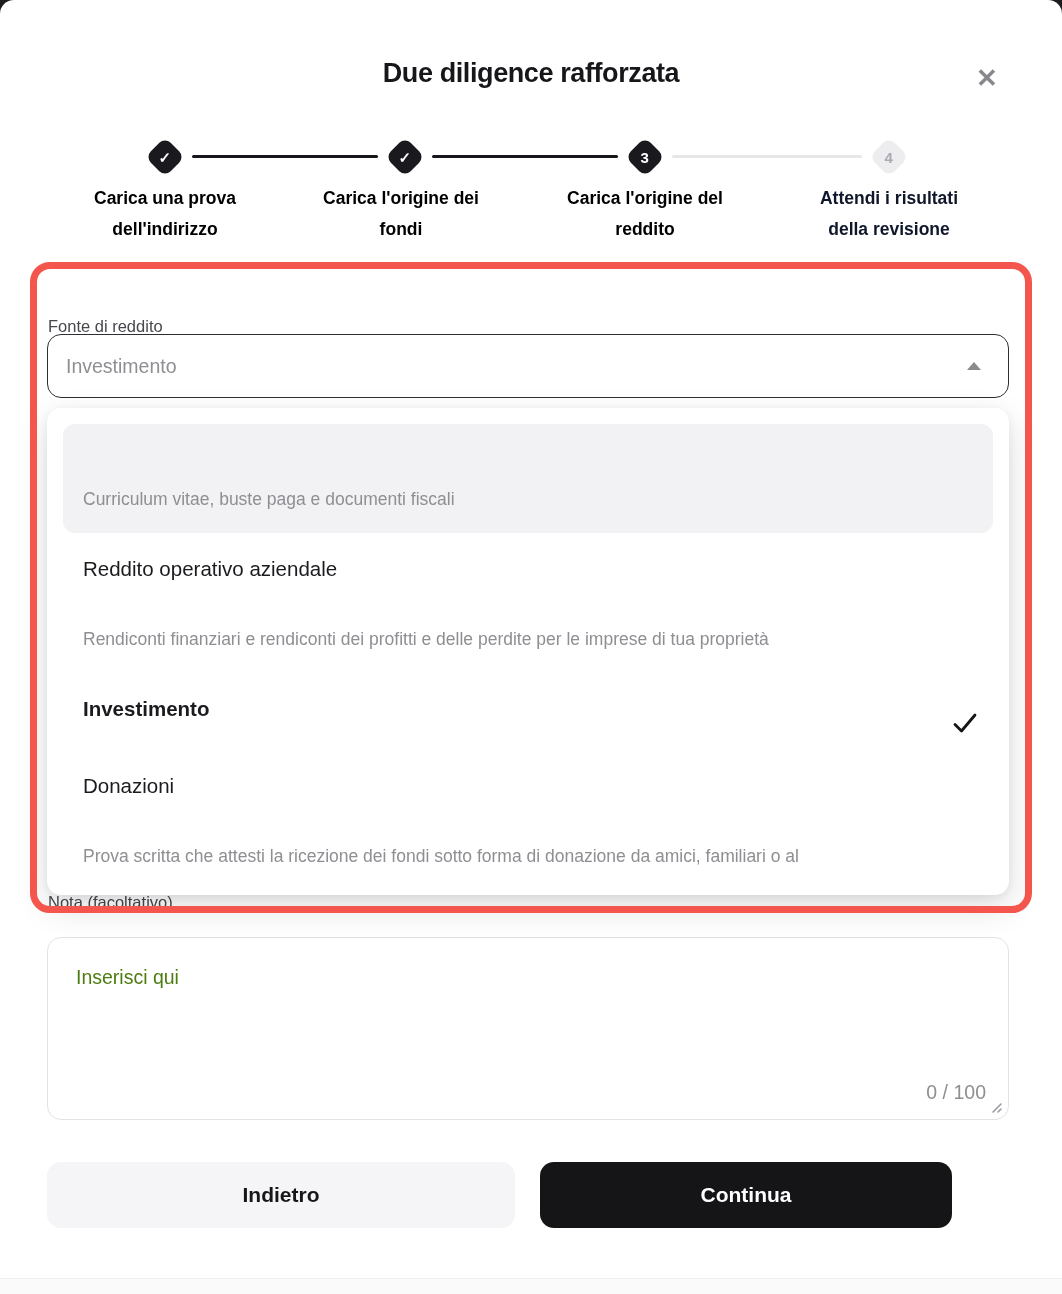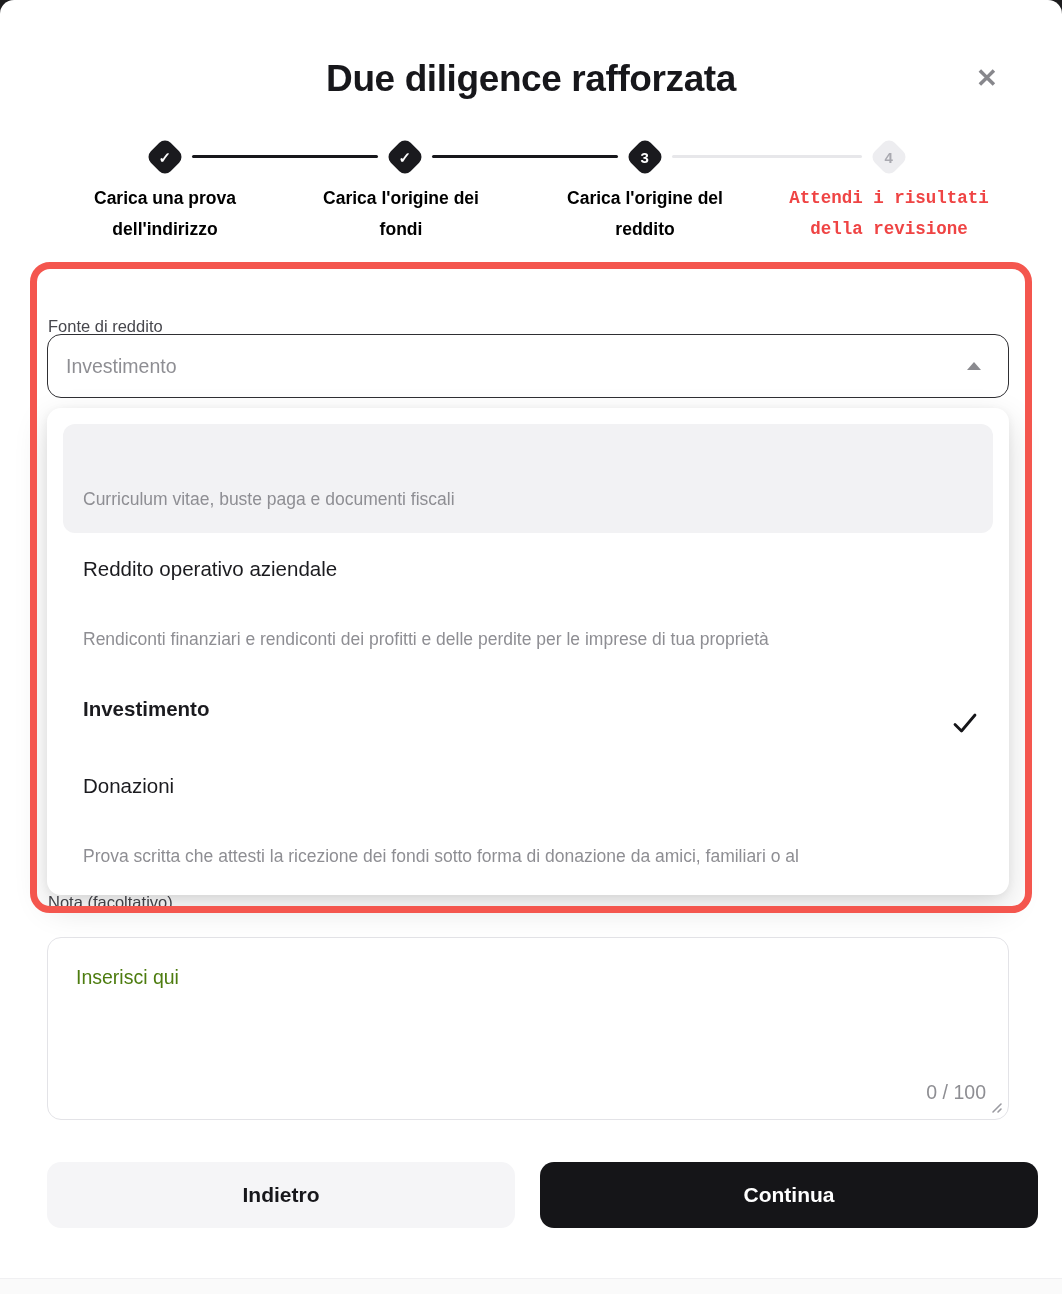--- a/index.html
+++ b/index.html
@@ -12,21 +12,21 @@
     position:relative;
     width:1062px;height:1294px;
     background:#ffffff;
     border-radius:14px 14px 0 0;
     overflow:hidden;
   }
   
   .title{
     position:absolute;top:58px;left:0;right:0;
     text-align:center;
-    font-size:37px;font-weight:700;color:#17171b;
+    font-size:27px;font-weight:700;color:#17171b;
     letter-spacing:-0.4px;
   }
   .close-btn{
     position:absolute;top:60px;left:969px;
     width:36px;height:36px;
     display:flex;align-items:center;justify-content:center;
     font-size:26px;font-weight:600;color:#87878c;
     cursor:pointer;background:none;border:none;padding:0;
   }
   
@@ -51,21 +51,21 @@
   .conn-light{background:#e7e7ea;}
   .c1{left:192px;width:186px;}
   .c2{left:432px;width:186px;}
   .c3{left:672px;width:190px;}
   .step-label{
     position:absolute;top:183px;width:262px;
     text-align:center;
     font-size:17.5px;font-weight:700;line-height:31px;color:#000000;
   }
   .sl-1{left:34px;} .sl-2{left:270px;} .sl-3{left:514px;} .sl-4{left:758px;}
-  .sl-4{color:#ef4444;font-family:Liberation Mono, monospace;}
+  .sl-4{color:#0f172a;}
   
   .highlight-box{
     position:absolute;left:30px;top:262px;
     width:1002px;height:651px;
     border:7px solid #f4564e;
     border-radius:20px;
     box-sizing:border-box;
     z-index:40;
     pointer-events:none;
   }
@@ -147,21 +147,21 @@
   
   .btn{
     position:absolute;top:1162px;height:66px;
     border:none;border-radius:14px;
     font-family:Liberation Sans, sans-serif;
     font-size:21px;font-weight:600;
     display:flex;align-items:center;justify-content:center;
     cursor:pointer;
   }
   .btn-back{left:47px;width:468px;background:#f5f5f7;color:#17171b;}
-  .btn-continue{left:540px;width:498px;background:#151518;color:#ffffff;}
+  .btn-continue{left:540px;width:412px;background:#151518;color:#ffffff;}
   .bottom-strip{
     position:absolute;left:0;top:1278px;width:100%;height:16px;
     background:#fafafa;border-top:1px solid #f0f0f2;
   }
 </style>
 </head>
 <body>
 
 <div class="modal">
 

